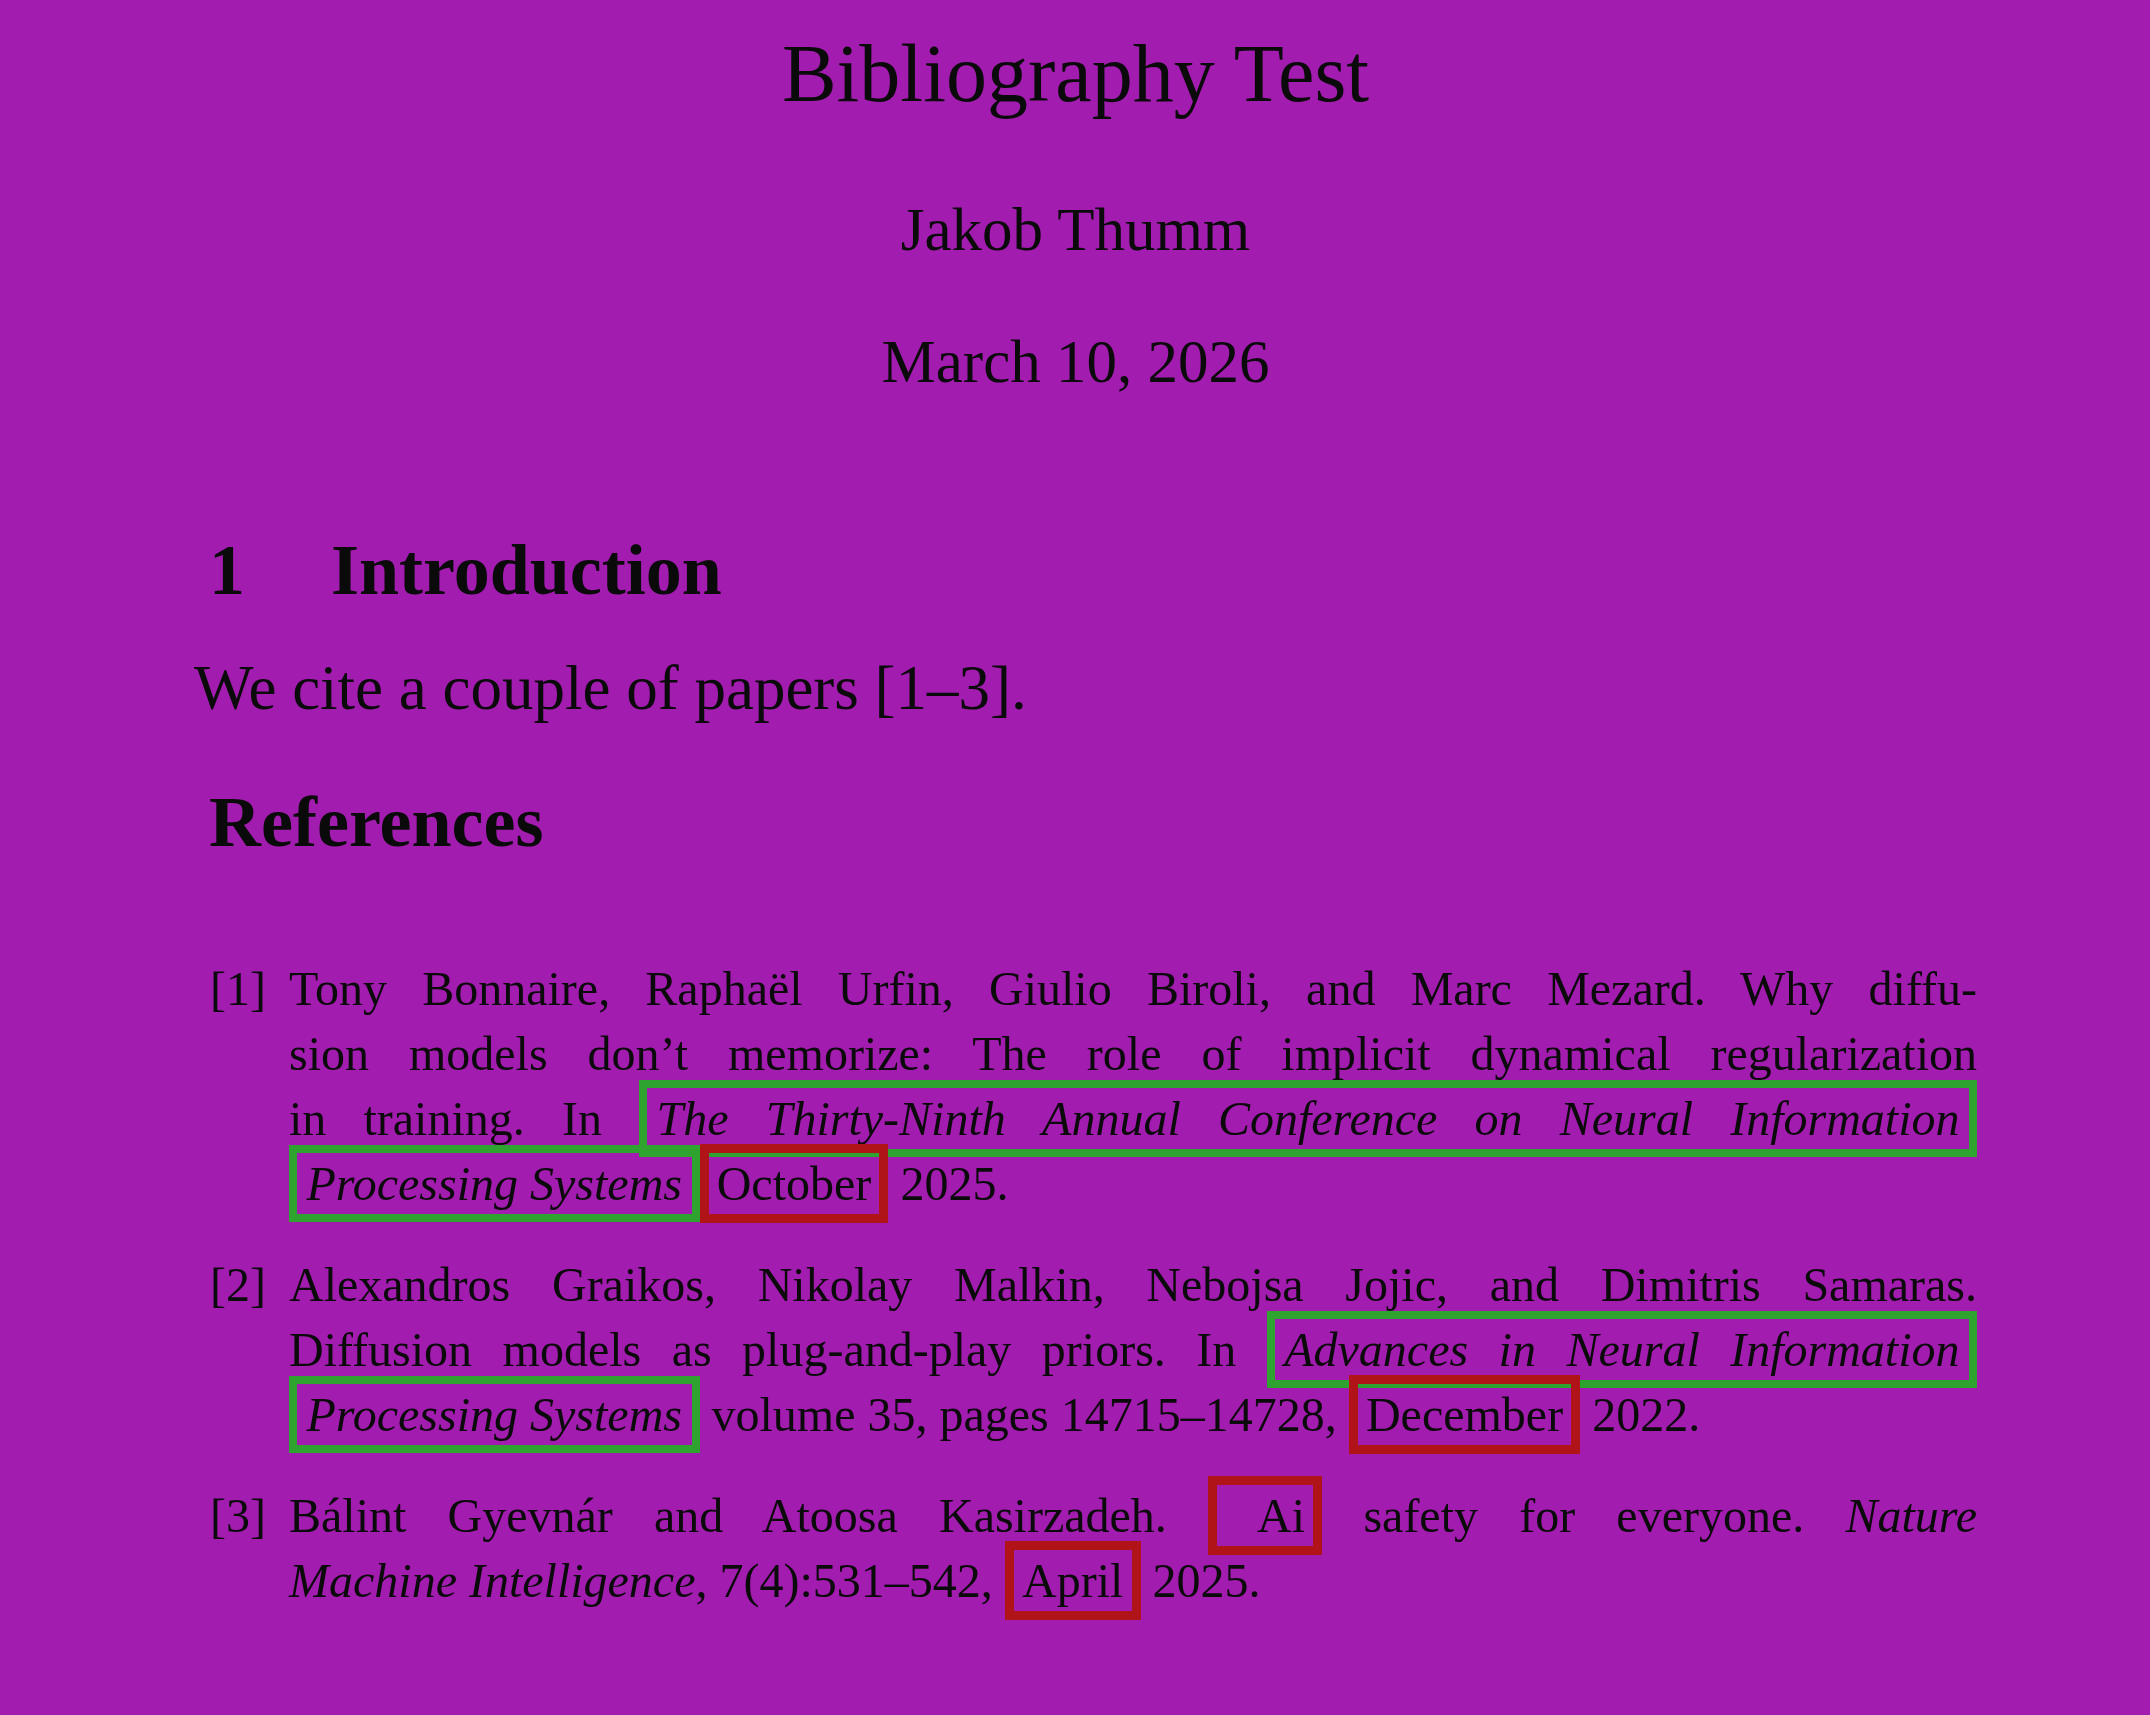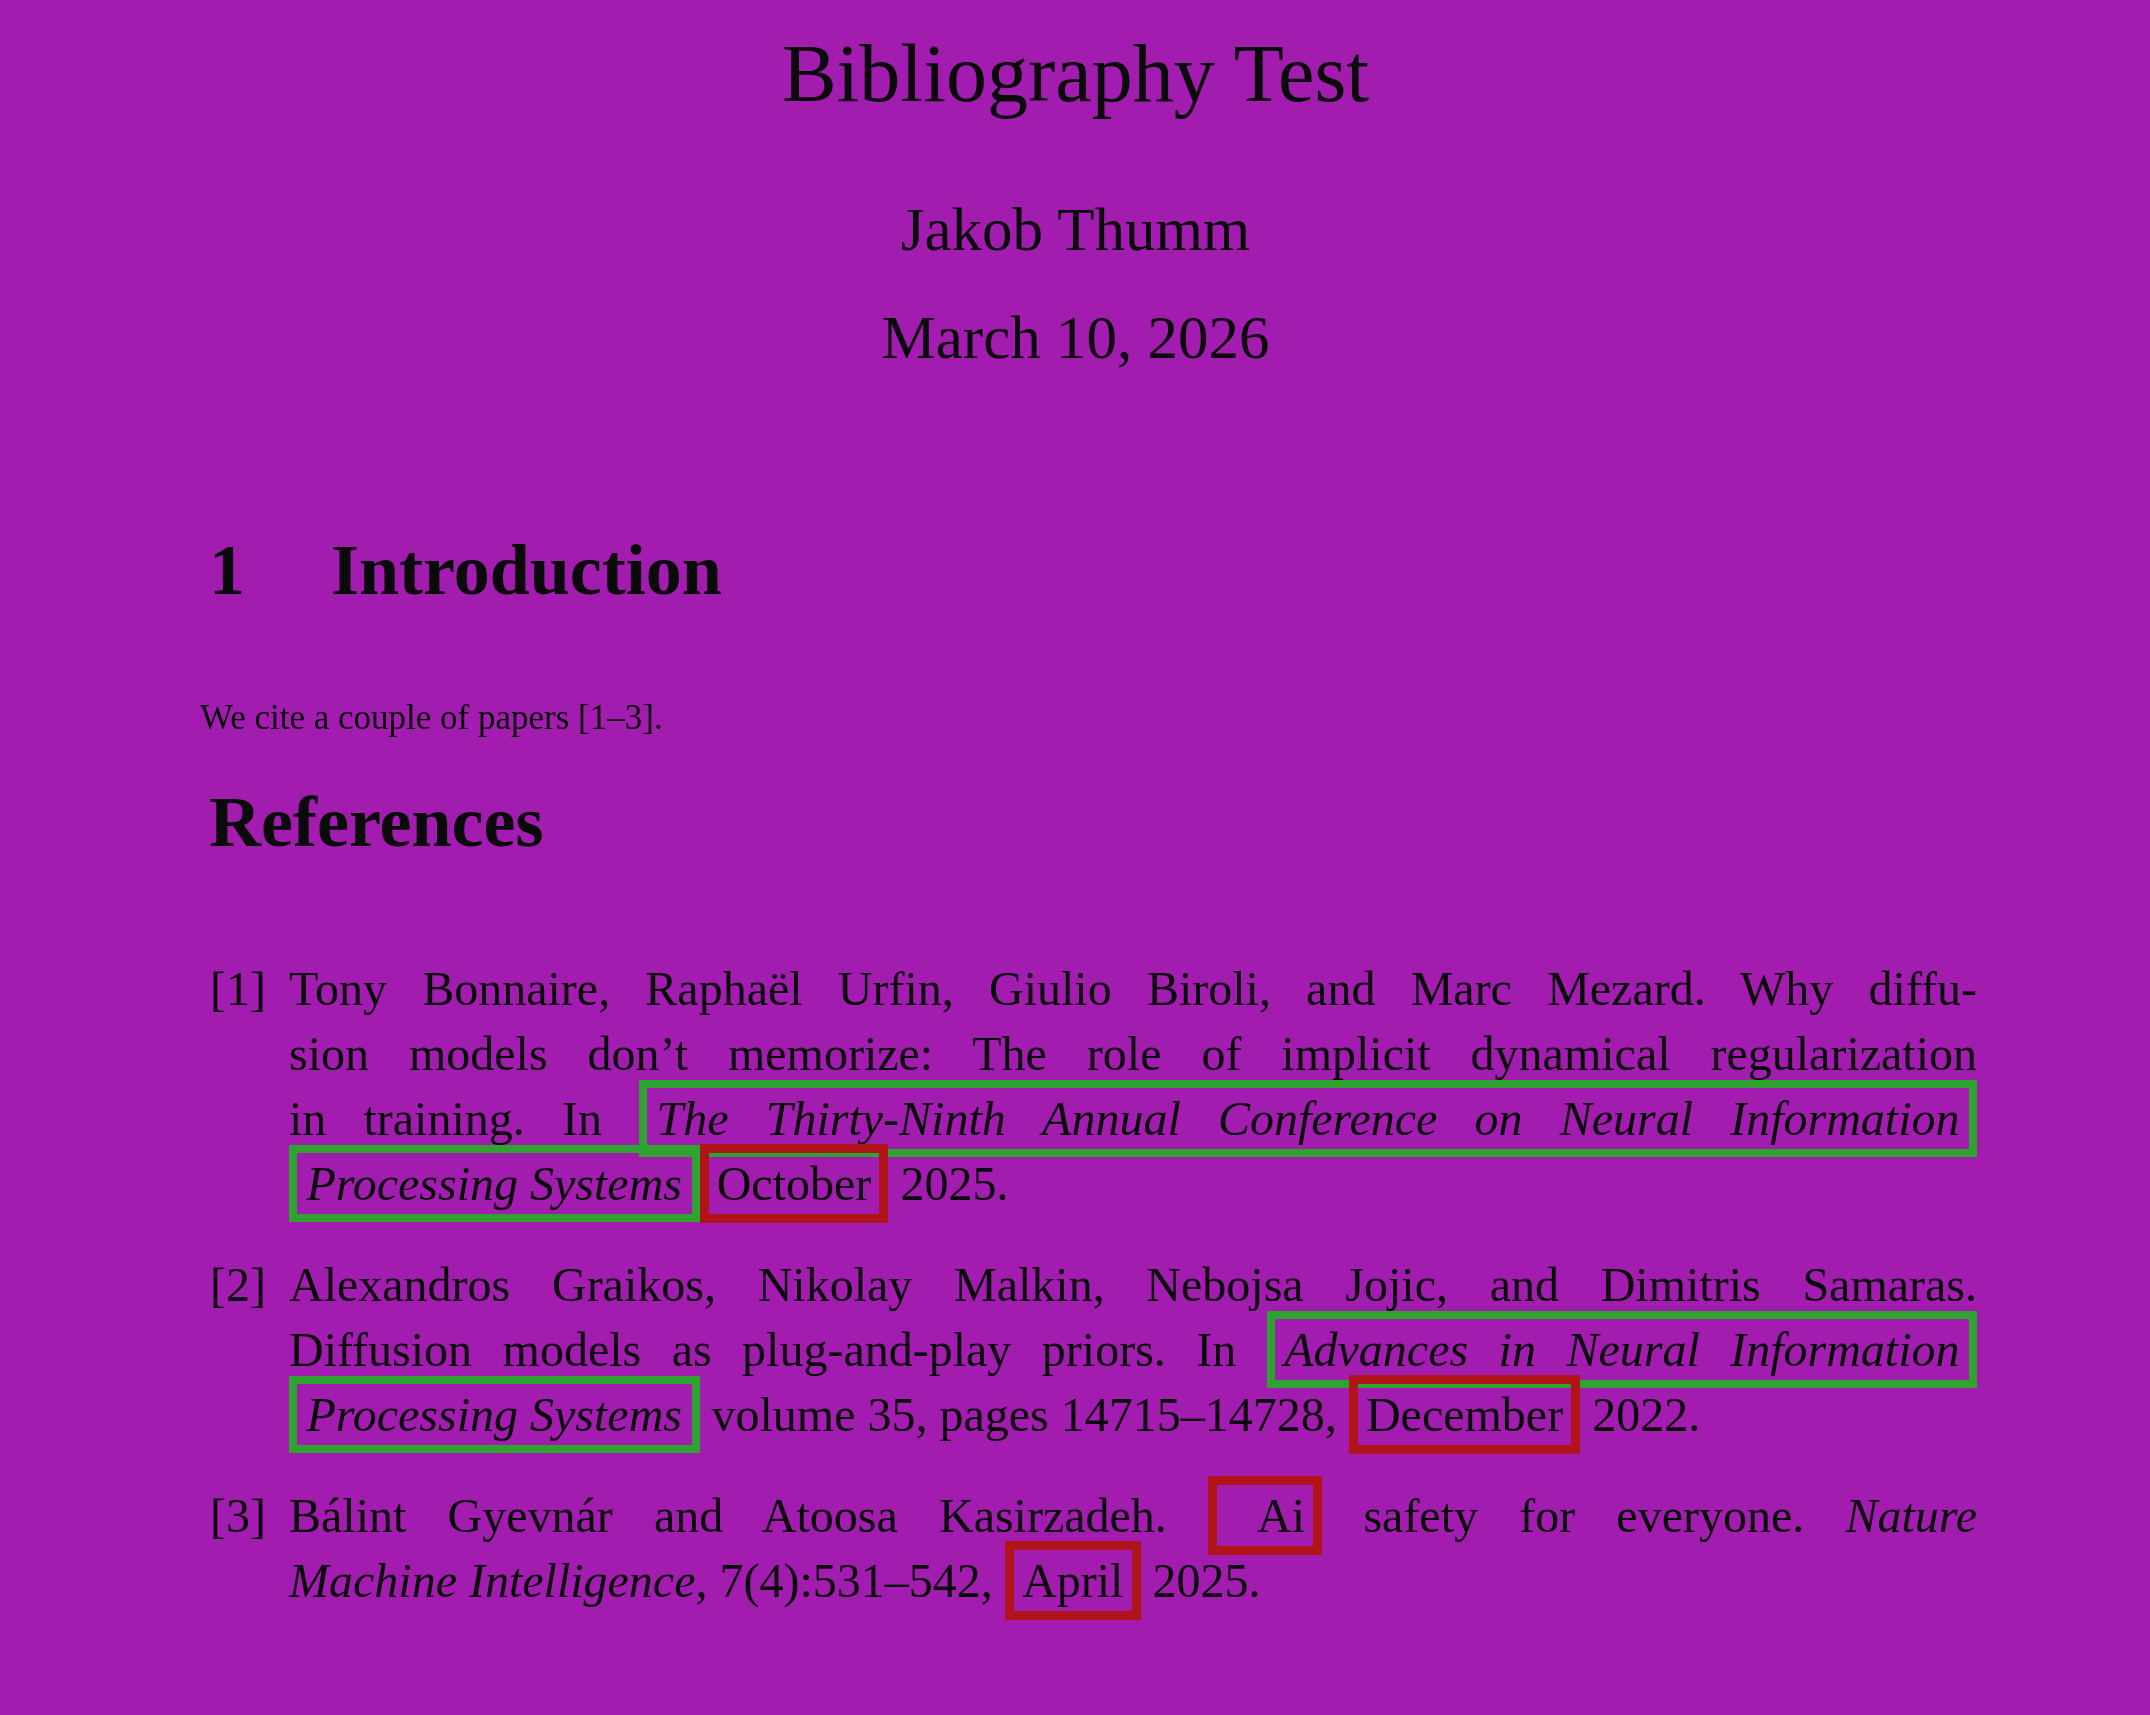--- a/index.html
+++ b/index.html
@@ -8,33 +8,33 @@
     width: 2151px;
     height: 1715px;
     background: #a21caf;
     color: #0a0a0a;
     font-family: "Liberation Serif", "DejaVu Serif", serif;
     overflow: hidden;
   }
   .centered { position: absolute; left: 0; width: 100%; text-align: center; white-space: nowrap; }
   .doc-title  { top: 28.5px;  font-size: 82px; line-height: 1.1; font-weight: normal; }
   .doc-author { top: 196px; font-size: 61px;  line-height: 1.1; font-weight: normal; }
-  .doc-date   { top: 304px; font-size: 61px;  line-height: 1.1; font-weight: normal; }
+  .doc-date   { top: 328px; font-size: 61px;  line-height: 1.1; font-weight: normal; }
 
   .sec-heading {
     position: absolute; left: 209px;
     font-size: 72px; font-weight: bold; line-height: 1.1; white-space: nowrap;
   }
   .sec-intro { top: 531px; }
   .sec-refs  { top: 783px; }
   .sec-num { display: inline-block; width: 122px; }
 
   .intro-par {
-    position: absolute; left: 200px; top: 656px;
-    font-size: 35px; line-height: 65px; white-space: nowrap; margin-top: 29px;
+    position: absolute; left: 194px; top: 656px;
+    font-size: 63px; line-height: 65px; white-space: nowrap;
   }
 
   .ref-list {
     position: absolute; left: 289px; top: 956px; width: 1688px;
     font-size: 48px; line-height: 65px;
   }
   .ref-item { margin-bottom: 36px; }
   .ref-line { position: relative; }
   .ref-line.just { text-align: justify; text-align-last: justify; text-justify: inter-word; }
   .ref-line.last { text-align: left; }

